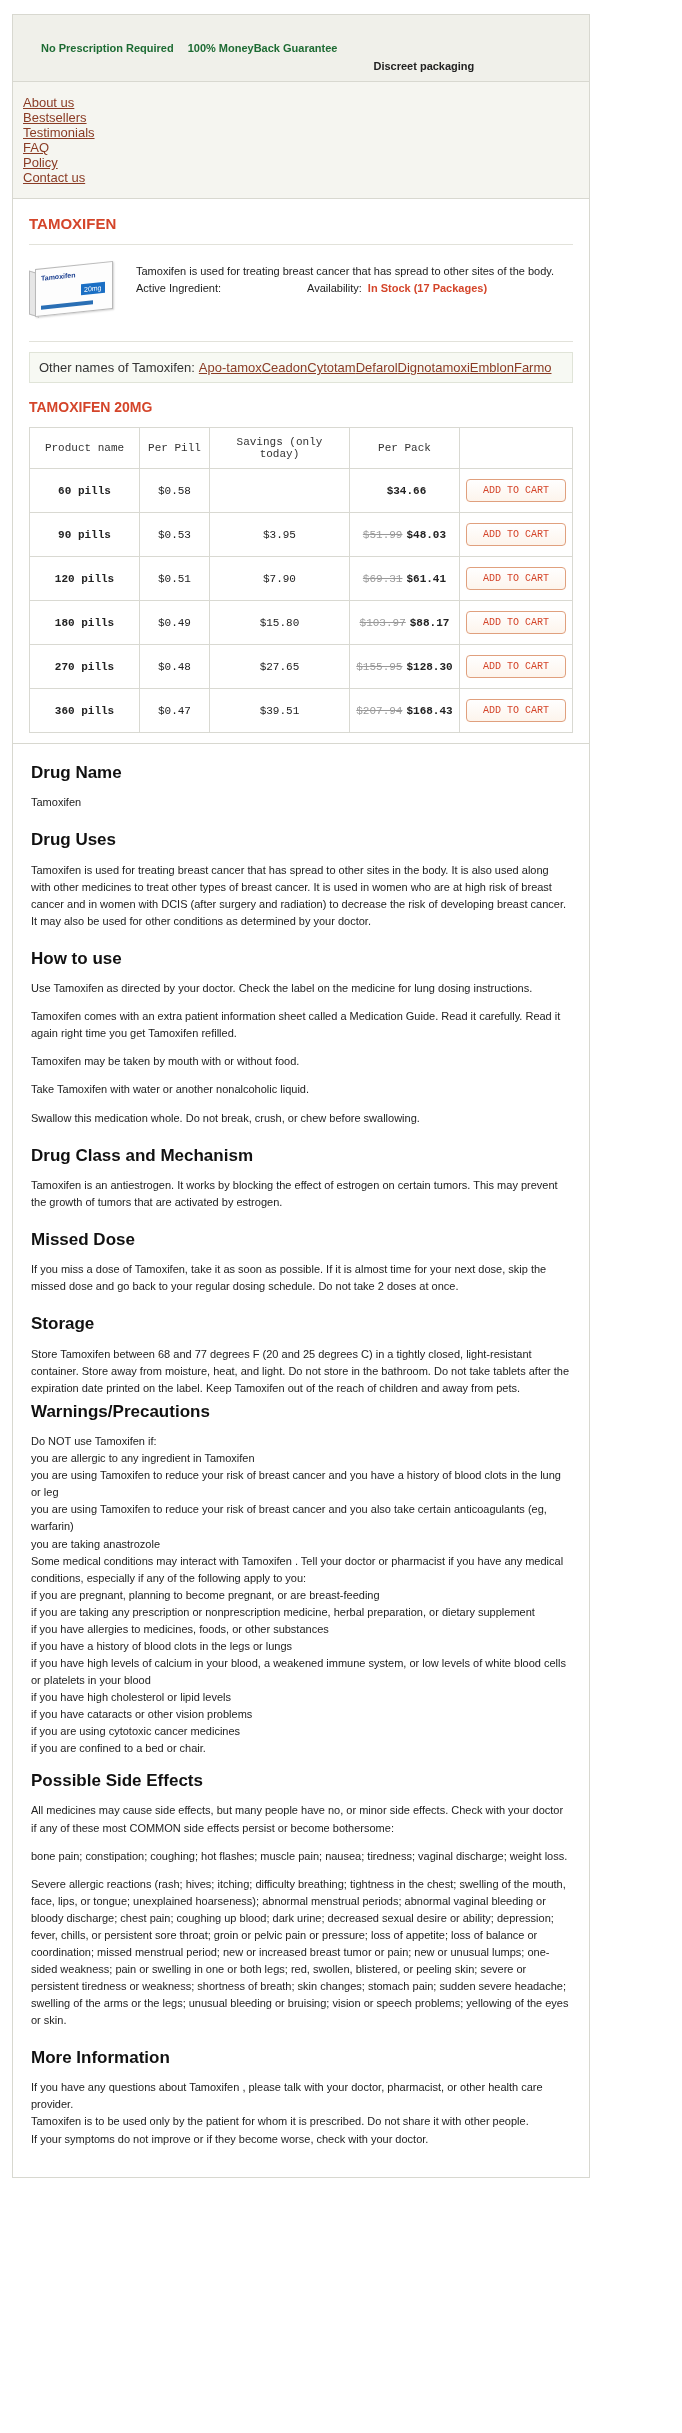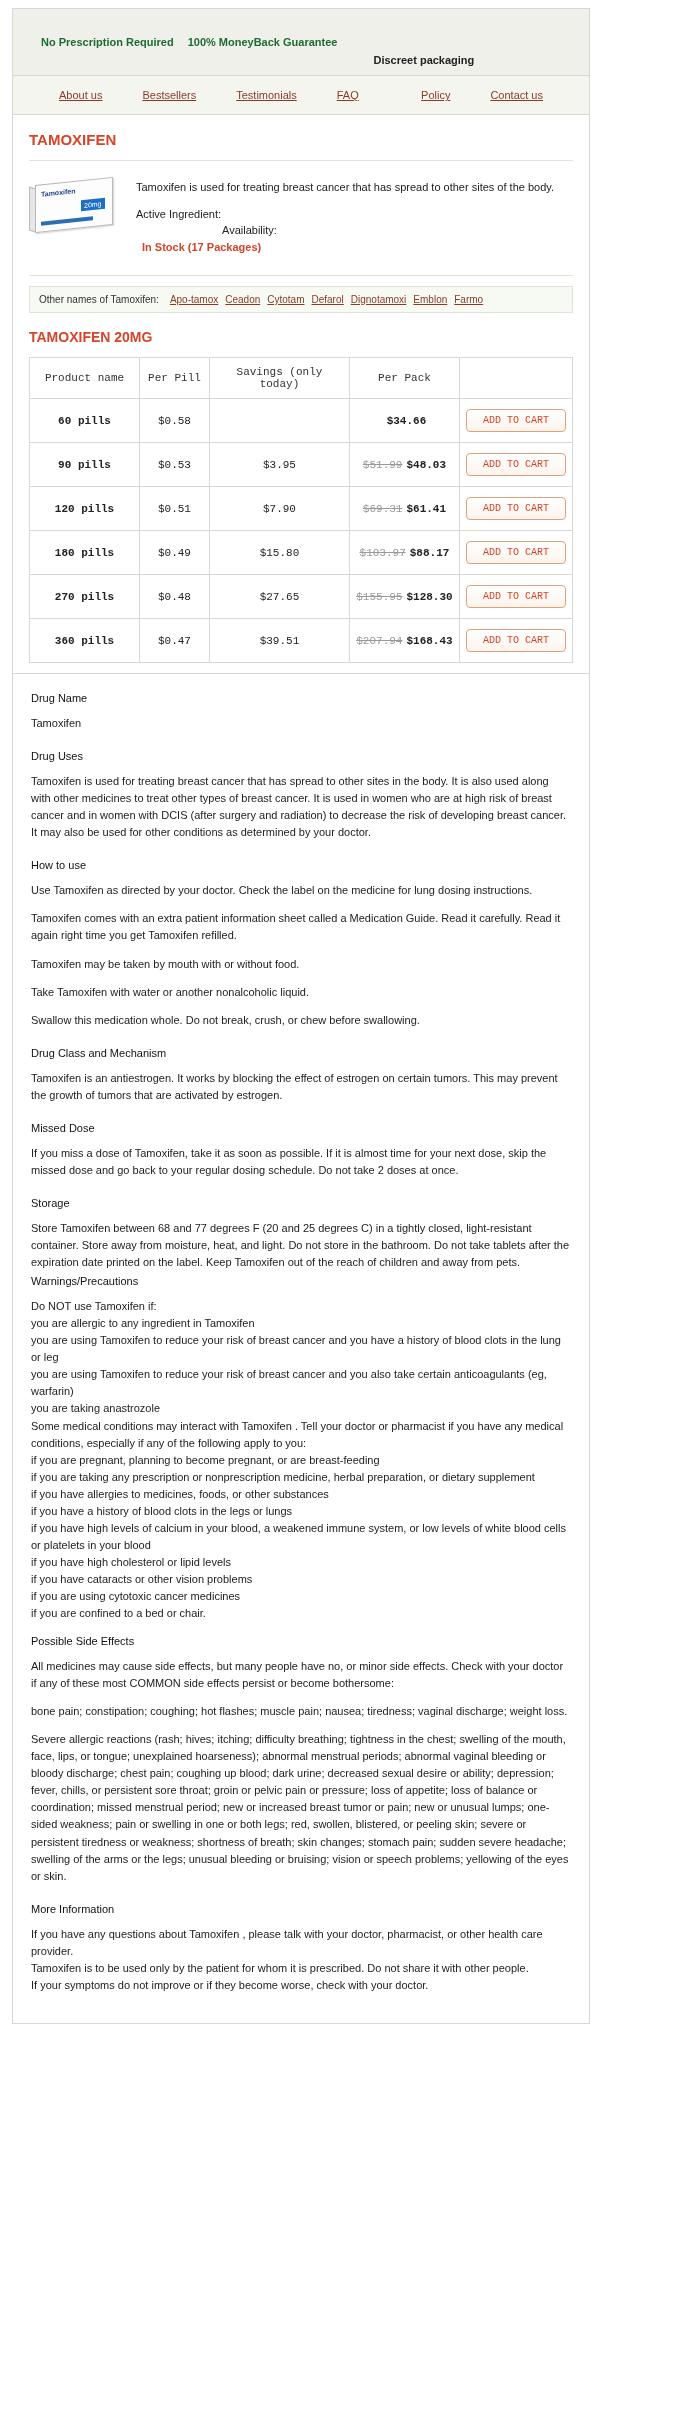--- a/index.html
+++ b/index.html
@@ -6,21 +6,21 @@
   html, body {
     margin: 0; padding: 0;
     background: #ffffff;
     font-family: "Liberation Sans", sans-serif;
   }
   body {
     width: 682px;
   }
   .page {
     width: 602px;
-    padding: 8px 12px 0 12px;
+    padding: 14px 12px 0 12px;
     background: #ffffff;
   }
   
   .top-banner {
     background: #f0f0ea;
     border: 1px solid #d8d8d0;
     padding: 9px 10px;
     display: flex;
     gap: 14px;
     align-items: center;
@@ -32,21 +32,22 @@
   .top-banner .b3 { margin-left: 22px; color: #222; margin-top: 36px; }
 
   
   .nav {
     background: #f5f5f0;
     border-left: 1px solid #d8d8d0;
     border-right: 1px solid #d8d8d0;
     border-bottom: 1px solid #d8d8d0;
     padding: 13px 10px 13px 10px;
     display: flex;
-    font-size: 11px;
+    font-size: 13px;
+    flex-direction: column;
   }
   .nav a {
     color: #8a3b24;
     text-decoration: underline;
     white-space: nowrap;
   }
   .nav .sp1 { width: 36px; }
   .nav .sp { width: 40px; }
   .nav .spacer-flex { flex: 1; }
 
@@ -116,35 +117,34 @@
     transform: skewY(-6deg);
   }
   .pack-bar {
     position: absolute;
     left: 12px; top: 44px;
     width: 52px; height: 4px;
     background: #2a6fb5;
     transform: skewY(-6deg);
   }
   .intro-text { font-size: 11px; color: #222; line-height: 1.5; padding-top: 4px; }
-  .intro-text .line2 { margin-top: 10px; display: flex; flex-direction: column; }
+  .intro-text .line2 { display: flex; }
   .ai-label { }
   .avail { margin-left: 86px; }
   .instock { color: #d4452a; font-weight: bold; }
 
   
   .othernames {
     background: #f7f9f3;
     border: 1px solid #e0e4d8;
     padding: 7px 9px;
-    font-size: 10px;
+    font-size: 13px;
     color: #333;
     display: flex;
     flex-wrap: wrap;
-    gap: 7px;
     align-items: center;
   }
   .othernames .on-label { margin-right: 4px; }
   .othernames a { color: #8a3b24; text-decoration: underline; }
 
   h2.subtitle {
     color: #d4452a;
     font-size: 14px;
     font-weight: bold;
     margin: 16px 0 12px 0;
@@ -194,22 +194,22 @@
   
   .info {
     border: 1px solid #d8d8d0;
     border-top: none;
     padding: 14px 18px 18px 18px;
     font-size: 11px;
     color: #222;
     line-height: 1.55;
   }
   .info h3 {
-    font-size: 11px;
-    font-weight: normal;
+    font-size: 17px;
+    font-weight: bold;
     margin: 16px 0 8px 0;
     color: #111;
   }
   .info h3:first-child { margin-top: 2px; }
   .info p { margin: 0 0 11px 0; }
   .info p.tight { margin: 0; }
   .pre { white-space: pre-line; margin: 0 0 11px 0; }
 </style>
 </head>
 <body>

